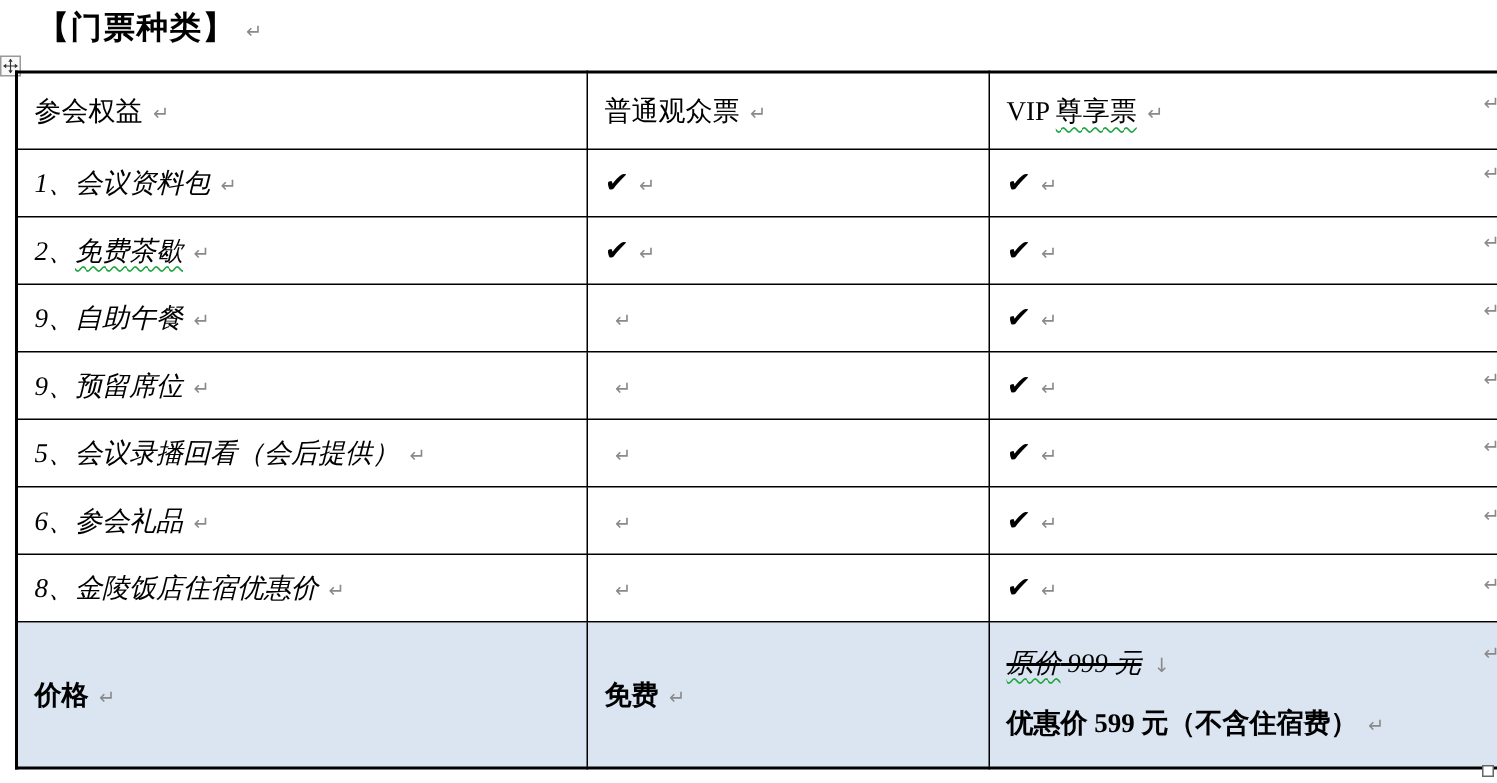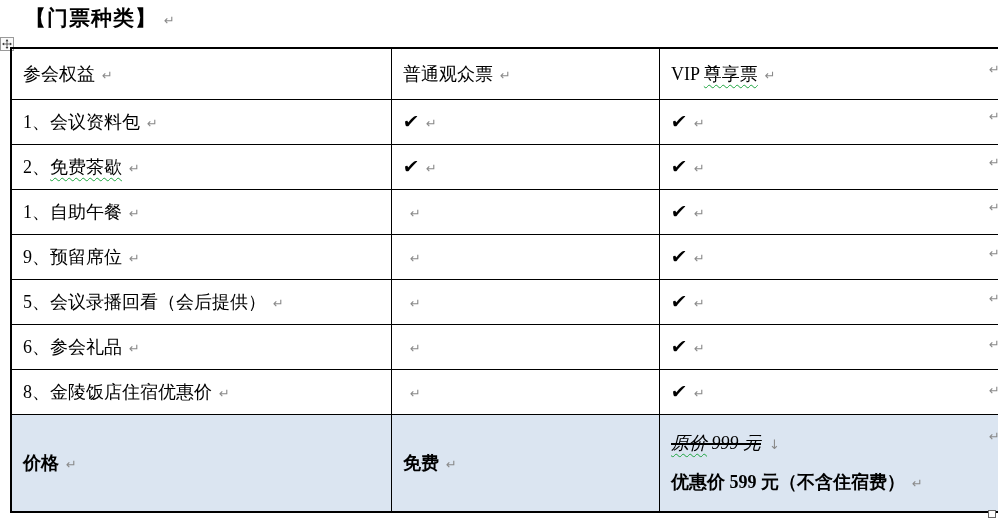--- a/index.html
+++ b/index.html
@@ -23,21 +23,21 @@
   table.ticket{
     position:absolute;left:10px;top:47px;border-collapse:collapse;table-layout:fixed;
     width:977px;font-size:18px;
   }
   table.ticket{border:2px solid #000;}
   table.ticket td{border:1px solid #000;vertical-align:middle;padding:0 0 0 11px;overflow:hidden;}
   td.c1{width:368px;}
   td.c2{width:256px;}
   td.c3{width:353px;}
   tr.hdr td{height:50px;}
-  tr.r td{height:44px;}
+  tr.r td{height:44px;font-style:italic;}
   tr.pr td{height:96px;background:#dbe5f1;}
   .bold{font-weight:bold;}
   .check{
     font-family:"DejaVu Sans",sans-serif;font-weight:bold;font-size:19px;line-height:1;
     display:inline-block;transform:skewX(-6deg);
   }
   .squig{
     text-decoration-line:underline;text-decoration-style:wavy;
     text-decoration-color:#1da53f;text-decoration-thickness:1px;text-underline-offset:4px;
   }
@@ -112,21 +112,21 @@
       <td class="c2">
         <span class="check">✔</span><span class="pmark">↵</span>
       </td>
       <td class="c3">
         <span class="check">✔</span><span class="pmark">↵</span>
       </td>
     </tr>
 
     <tr class="r">
       <td class="c1">
-        <span>1、自助午餐</span><span class="pmark">↵</span>
+        <span>9、自助午餐</span><span class="pmark">↵</span>
       </td>
       <td class="c2">
         <span class="check"></span><span class="pmark">↵</span>
       </td>
       <td class="c3">
         <span class="check">✔</span><span class="pmark">↵</span>
       </td>
     </tr>
 
     <tr class="r">

